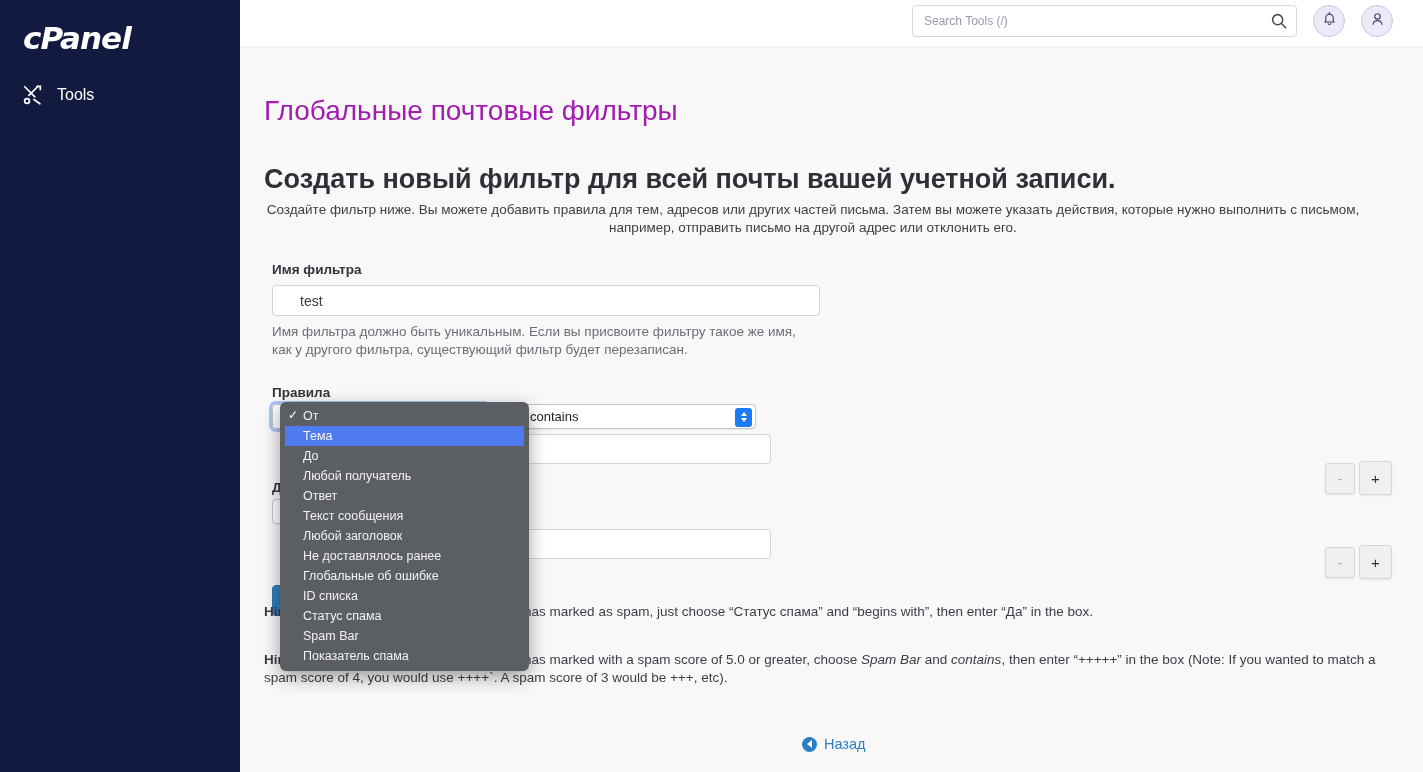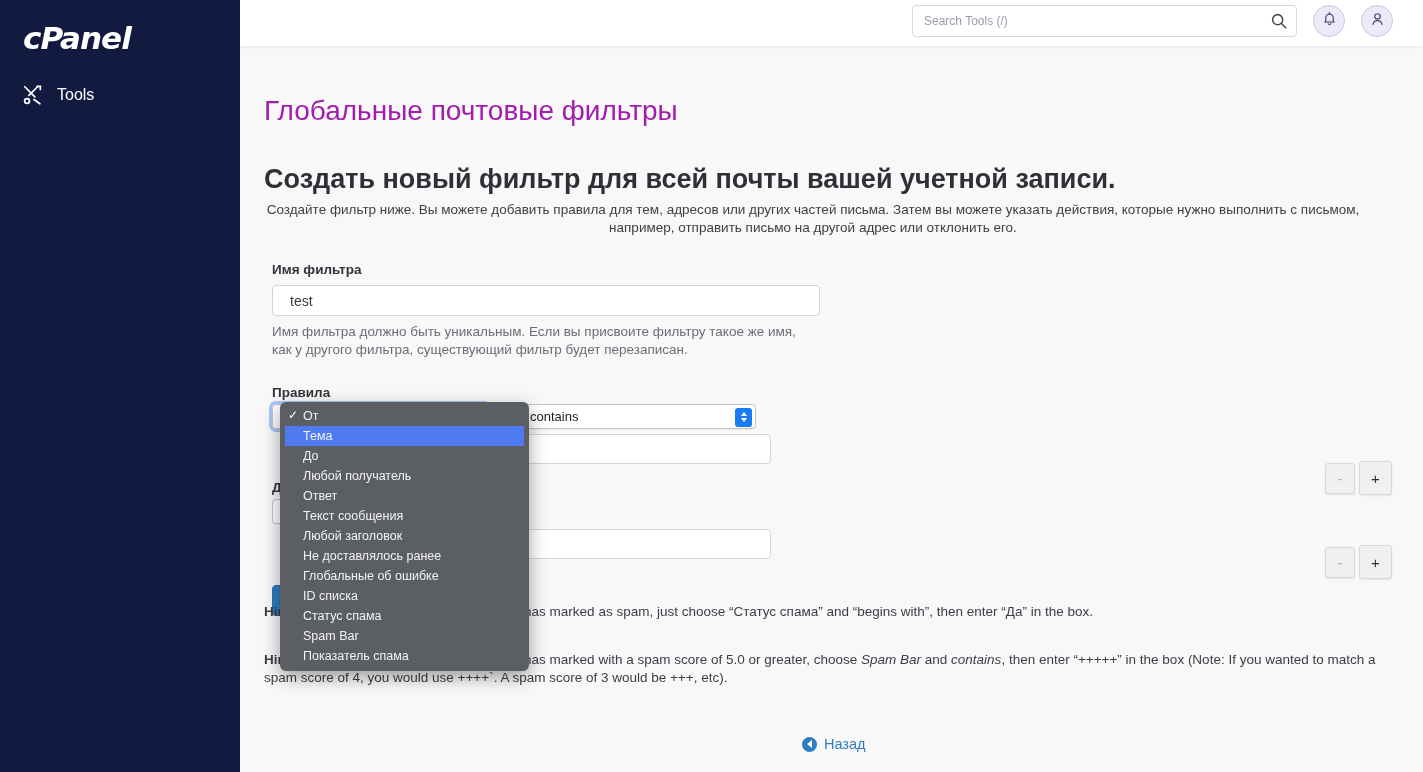--- a/index.html
+++ b/index.html
@@ -115,21 +115,21 @@
   .label-rules     { left: 32px; top: 339px; }
   .label-actions   { left: 32px; top: 434px; }
 
   .text-input {
     position: absolute;
     height: 31px;
     border: 1px solid #d4d4d9;
     border-radius: 4px;
     background: #fff;
     font-size: 14px; color: #3a3a42;
-    padding: 0 17px;
+    padding: 0 27px;
     font-family: "Liberation Sans", sans-serif;
     outline: none;
   }
   .input-filtername { left: 32px; top: 239px; width: 548px; }
 
   .help-text {
     position: absolute; left: 32px; top: 277px;
     width: 525px;
     font-size: 13.5px; color: #6d6d78;
     line-height: 18px;

